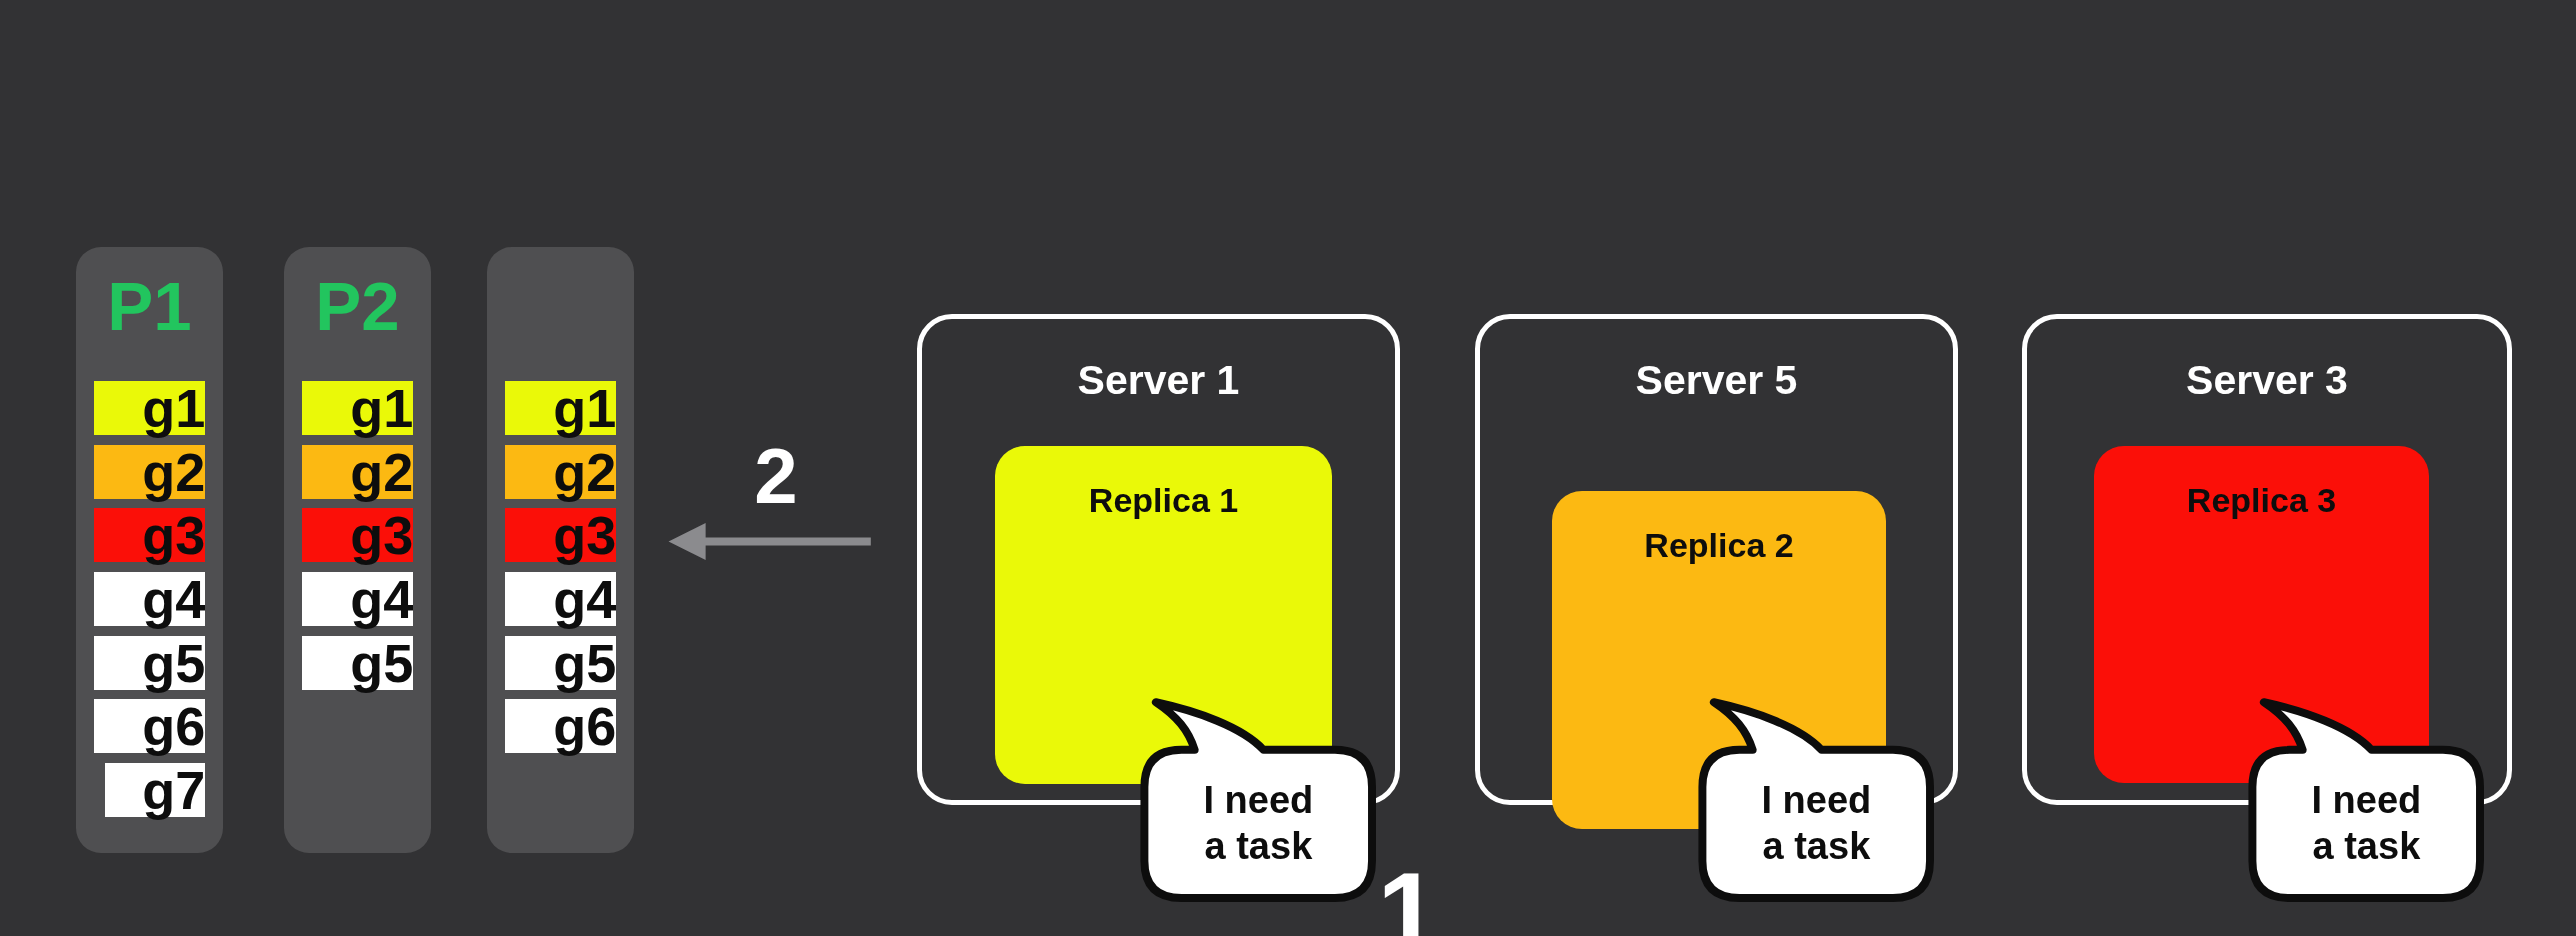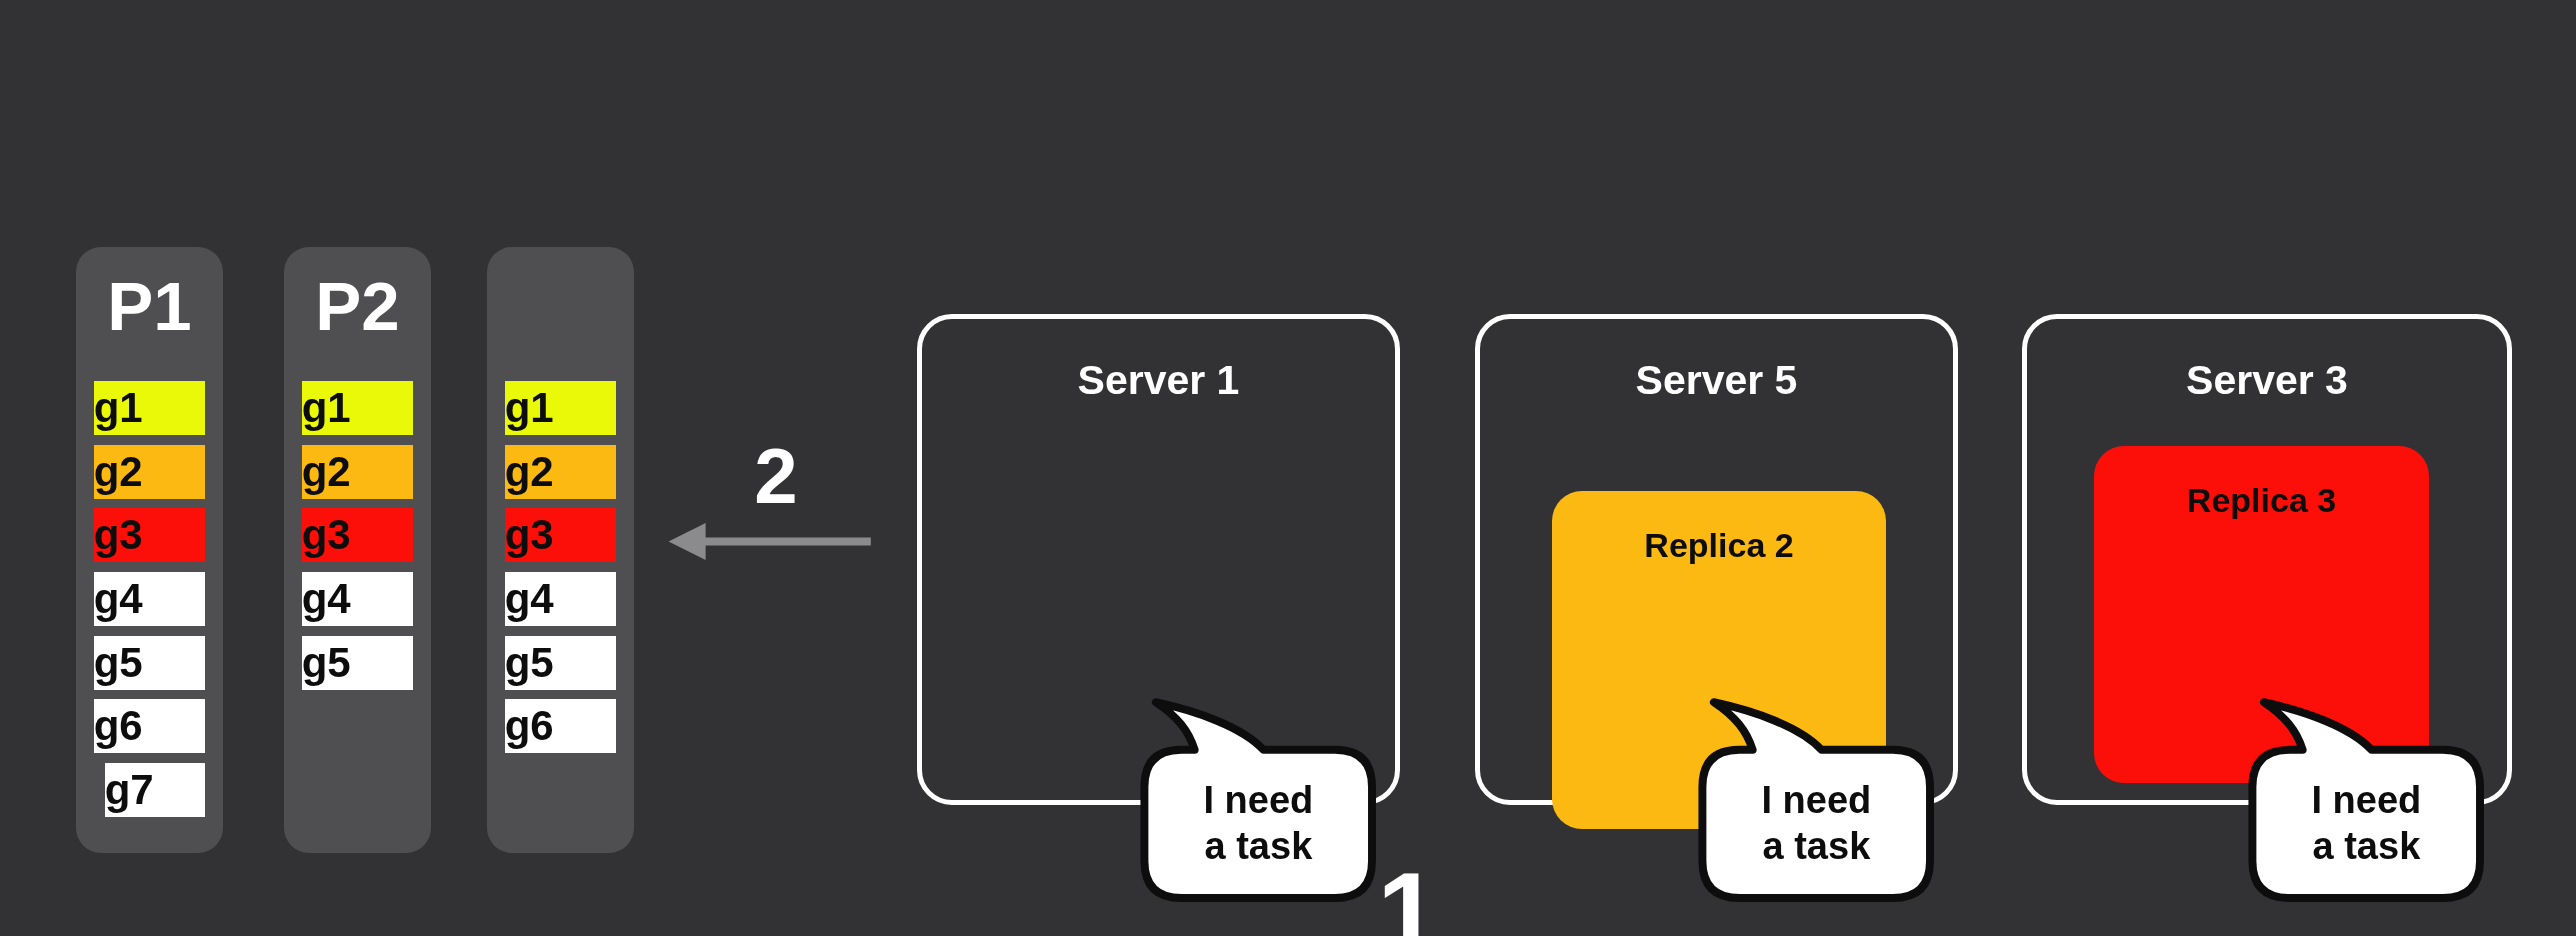--- a/index.html
+++ b/index.html
@@ -25,37 +25,37 @@
     border-radius: 25px;
   }
   .partition-title {
     position: absolute;
     top: 25px;
     left: 0;
     width: 100%;
     text-align: center;
     font-size: 69px;
     line-height: 1;
-    color: #ffffff;
+    color: #22c55e;
   }
   .tasks {
     position: absolute;
     left: 17.7px;
     right: 17.7px;
     top: 134px;
     display: flex;
     flex-direction: column;
     gap: 9.7px;
   }
   .task {
     height: 54px;
     display: flex;
     align-items: center;
-    justify-content: flex-start;
-    font-size: 42px;
+    justify-content: flex-end;
+    font-size: 54px;
     color: #0d0d0d;
   }
 
   
   .arrow-svg {
     position: absolute;
     left: 665px;
     top: 515px;
     width: 212px;
     height: 53px;
@@ -212,20 +212,23 @@
   </div>
 
   <div class="step-label" id="step2-label">2</div>
   <svg class="arrow-svg" viewBox="0 0 240 60">
     <line x1="42" y1="30" x2="233" y2="30" stroke-width="9" style="stroke: rgb(139, 139, 142);"></line>
     <polygon points="46,9 4,30 46,51" style="fill: rgb(139, 139, 142);"></polygon>
   </svg>
 
   <div class="server" style="left:917px;width:483px">
     <div class="server-title">Server 1</div>
+    <div class="replica" style="left: 73px; width: 337px; height: 338px; background: rgb(234, 249, 8);">
+      <div class="replica-label">Replica 1</div>
+    </div>
   </div>
 
   <div class="server" style="left:1475px;width:483px">
     <div class="server-title">Server 5</div>
     <div class="replica" style="left: 72px; width: 334px; height: 338px; background: rgb(252, 185, 18); margin-top: 45px;">
       <div class="replica-label">Replica 2</div>
     </div>
   </div>
 
   <div class="server" style="left:2022px;width:490px">

